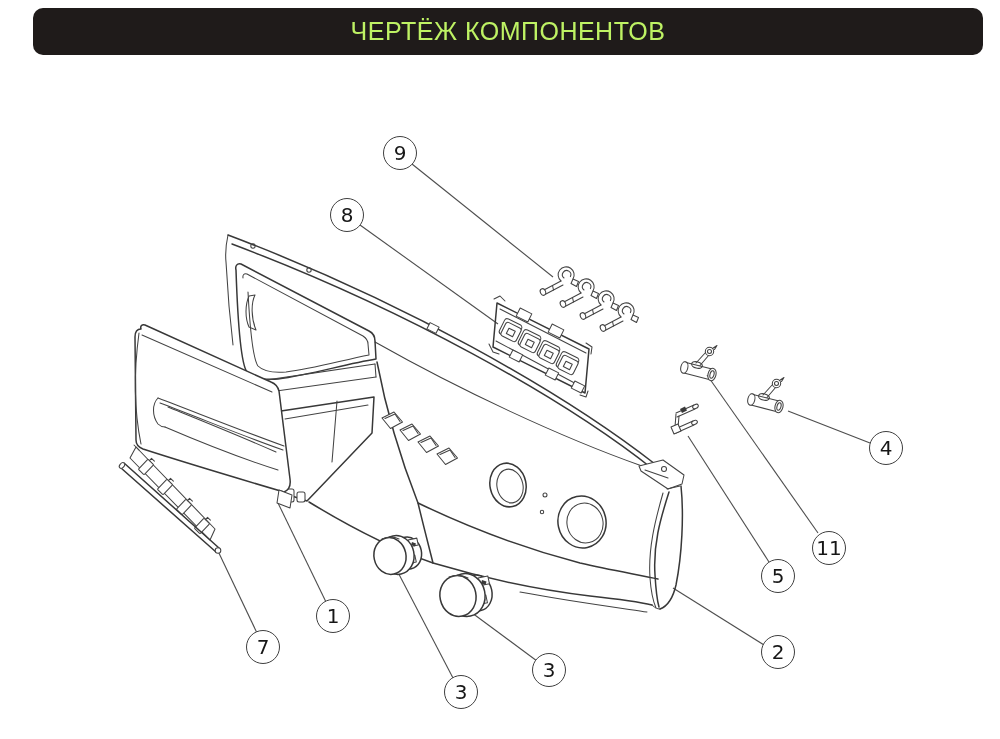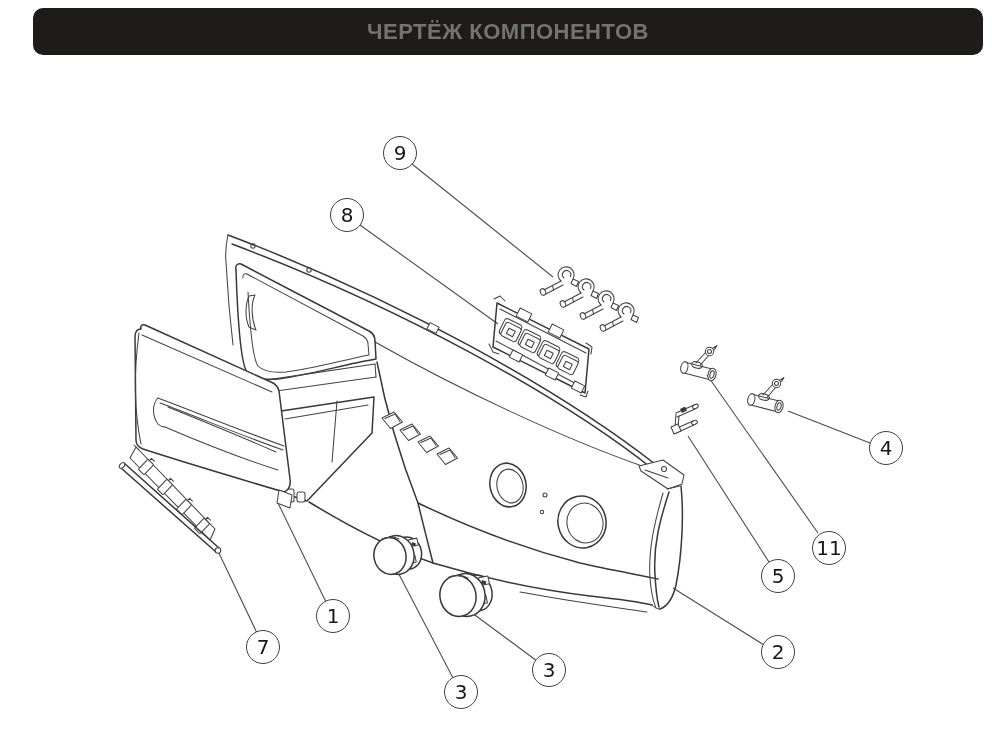--- a/index.html
+++ b/index.html
@@ -6,21 +6,21 @@
   .page{
     position:relative;width:1000px;height:739px;background:#ffffff;
     font-family:"DejaVu Sans","Liberation Sans",sans-serif;overflow:hidden;
   }
   .title-bar{
     position:absolute;left:33px;top:8px;width:950px;height:47px;
     background:#1f1b1a;border-radius:10px;
     display:flex;align-items:center;justify-content:center;
   }
   .title-bar span{
-    color:#737373;font-size:22px;font-weight:700;letter-spacing:.5px;
+    color:#bef264;font-size:25px;font-weight:400;letter-spacing:.5px;
     font-family:"Liberation Sans","DejaVu Sans",sans-serif;
   }
   svg.draw{position:absolute;left:0;top:0;}
   svg.draw *{vector-effect:non-scaling-stroke;}
   .ln{fill:none;stroke:#383838;stroke-width:1.5;stroke-linecap:round;stroke-linejoin:round;}
   .ln2{fill:none;stroke:#434343;stroke-width:1.05;stroke-linecap:round;stroke-linejoin:round;}
   .wt{fill:#ffffff;stroke:#383838;stroke-width:1.5;stroke-linejoin:round;}
   .wt2{fill:#ffffff;stroke:#434343;stroke-width:1.05;stroke-linejoin:round;}
   .dk{fill:#3a3a3a;stroke:none;}
   .leader{fill:none;stroke:#4e4e4e;stroke-width:1.1;}

